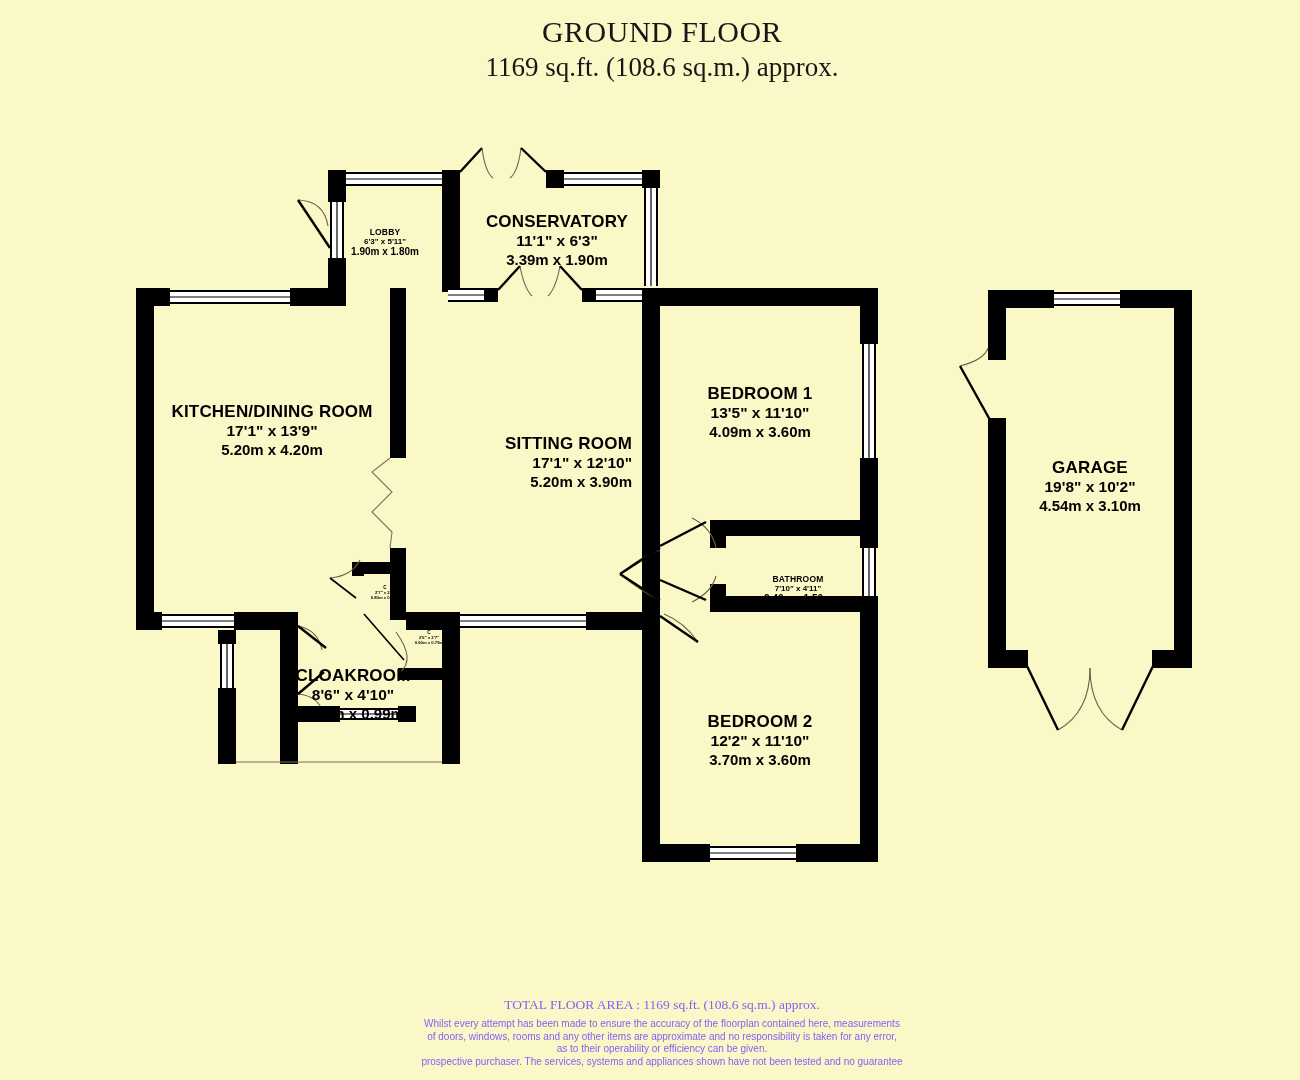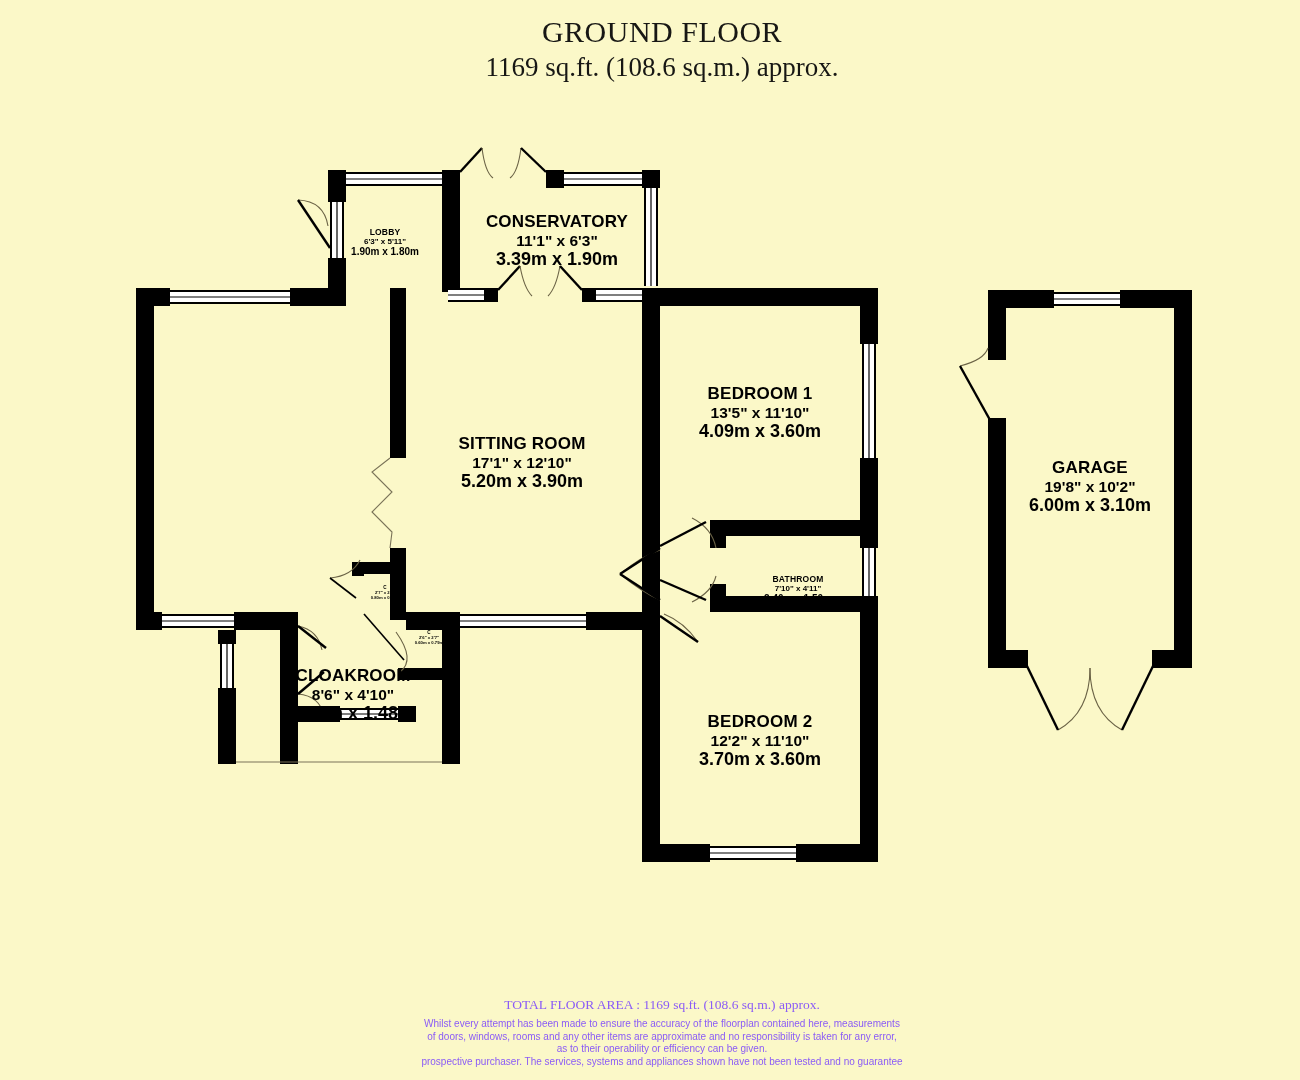--- a/index.html
+++ b/index.html
@@ -75,21 +75,21 @@
   .room-label {
     position: absolute;
     text-align: center;
     color: #000;
     font-family: "Liberation Sans", sans-serif;
     font-weight: bold;
     white-space: nowrap;
   }
   .rl-name { font-size: 17px; line-height: 19px; letter-spacing: 0.2px; }
   .rl-imp  { font-size: 15.5px; line-height: 19px; }
-  .rl-met  { font-size: 18px; line-height: 19px; }
+  .rl-met  { font-size: 15px; line-height: 19px; }
 
   .room-label.small .rl-name { font-size: 8.5px; line-height: 10px; }
   .room-label.small .rl-imp  { font-size: 8px;  line-height: 9.5px; }
   .room-label.small .rl-met  { font-size: 10px;  line-height: 9.5px; }
 
   .room-label.tiny .rl-name { font-size: 4.6px; line-height: 5px; }
   .room-label.tiny .rl-imp  { font-size: 4.2px; line-height: 5px; }
   .room-label.tiny .rl-met  { font-size: 4.2px; line-height: 5px; }
 </style>
 </head>
@@ -283,22 +283,27 @@
     <div class="rl-imp">6'3"  x 5'11"</div>
     <div class="rl-met">1.90m  x 1.80m</div>
   </div>
 
   <div class="room-label" style="left:425px; top:212px; width:240px;">
     <div class="rl-name">CONSERVATORY</div>
     <div class="rl-imp">11'1"  x 6'3"</div>
     <div class="rl-met">3.39m  x 1.90m</div>
   </div>
 
-
-  <div class="room-label" style="left:400px; top:434px; width:220px;">
+  <div class="room-label" style="left:138px; top:402px; width:244px;">
+    <div class="rl-name">KITCHEN/DINING ROOM</div>
+    <div class="rl-imp">17'1"  x 13'9"</div>
+    <div class="rl-met">5.20m  x 4.20m</div>
+  </div>
+
+  <div class="room-label" style="left:400px; top:434px; width:220px;text-align:right;">
     <div class="rl-name">SITTING ROOM</div>
     <div class="rl-imp">17'1"  x 12'10"</div>
     <div class="rl-met">5.20m  x 3.90m</div>
   </div>
 
   <div class="room-label" style="left:637px; top:384px; width:222px;">
     <div class="rl-name">BEDROOM 1</div>
     <div class="rl-imp">13'5"  x 11'10"</div>
     <div class="rl-met">4.09m  x 3.60m</div>
   </div>
@@ -311,27 +316,27 @@
 
   <div class="room-label small" style="left:722px; top:554px; width:128px;margin-top:20px;">
     <div class="rl-name">BATHROOM</div>
     <div class="rl-imp">7'10"  x 4'11"</div>
     <div class="rl-met">2.40m  x 1.50m</div>
   </div>
 
   <div class="room-label" style="left:256px; top:650px; width:170px;margin-top:16px;">
     <div class="rl-name">CLOAKROOM</div>
     <div class="rl-imp">8'6"  x 4'10"</div>
-    <div class="rl-met">4.64m  x 1.48m</div>
+    <div class="rl-met">2.60m  x 0.99m</div>
   </div>
 
   <div class="room-label" style="left:968px; top:458px; width:220px;">
     <div class="rl-name">GARAGE</div>
     <div class="rl-imp">19'8"  x 10'2"</div>
-    <div class="rl-met">6.00m  x 3.10m</div>
+    <div class="rl-met">4.54m  x 3.10m</div>
   </div>
 
   <div class="room-label tiny" style="left:344px; top:585px; width:58px;">
     <div class="rl-name">C</div>
     <div class="rl-imp">2'7"  x 2'1"</div>
     <div class="rl-met">0.80m  x 0.65m</div>
   </div>
 
   <div class="room-label tiny" style="left:388px; top:630px; width:58px;">
     <div class="rl-name">C</div>

